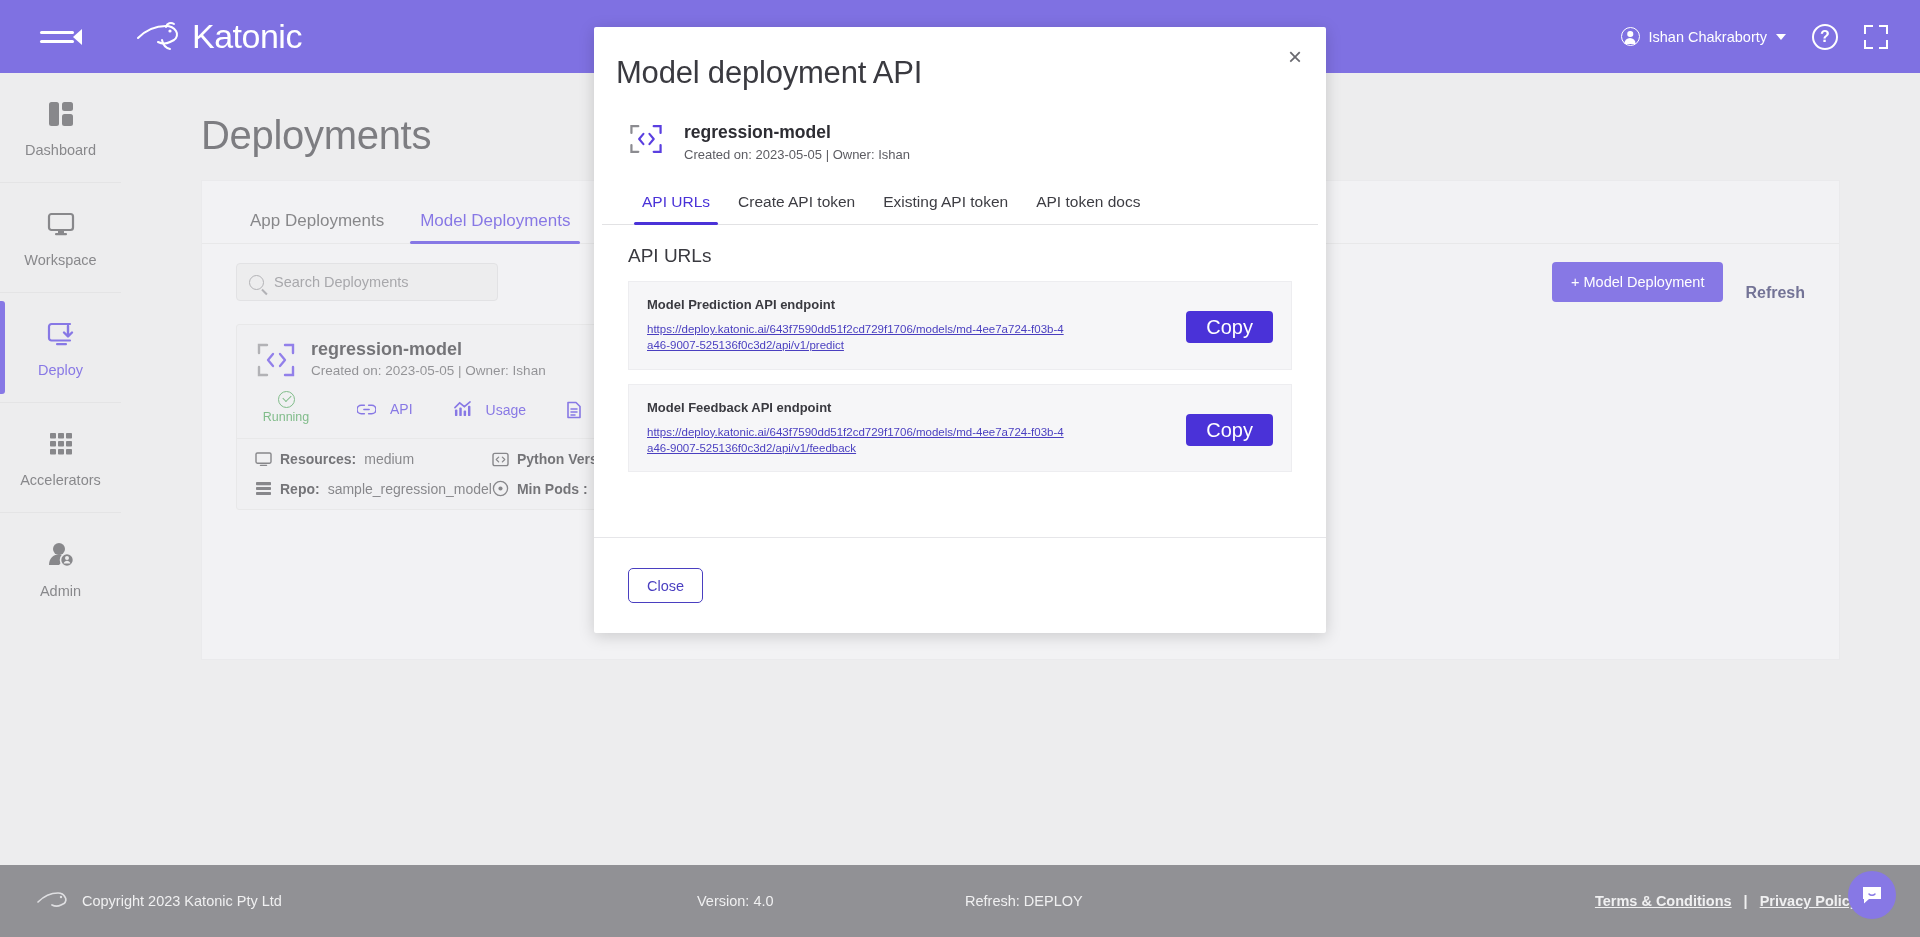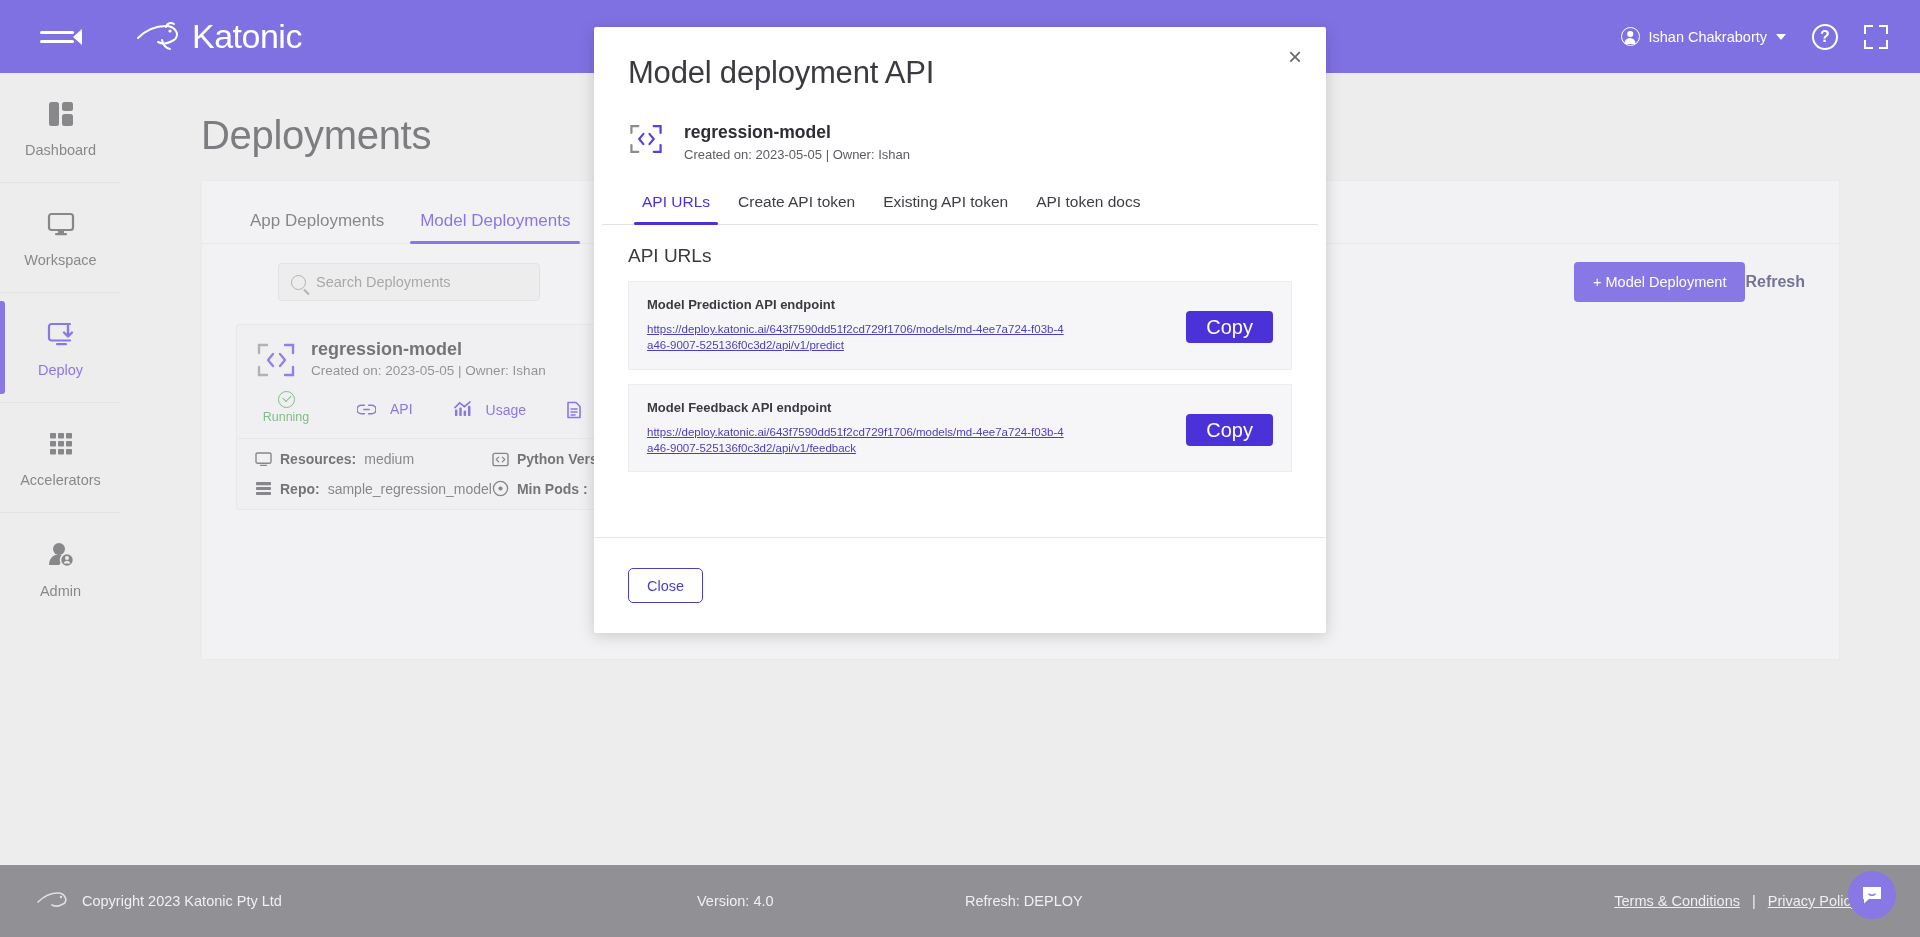--- a/index.html
+++ b/index.html
@@ -106,30 +106,30 @@
   .tab.active { color: #4a32d8; }
   .tab.active::after {
     content: ""; position: absolute; left: 8px; right: 8px; bottom: -1px;
     height: 3px; background: #4a32d8; border-radius: 2px;
   }
   .toolbar {
     display: flex; align-items: center; padding: 18px 34px 0 34px;
   }
   .search-box {
     width: 262px; height: 38px; background: #e4e4e6; border: 1px solid #d3d3d6;
-    border-radius: 4px; display: flex; align-items: center; gap: 10px; padding: 0 12px; margin-left: 42px;
+    border-radius: 4px; display: flex; align-items: center; gap: 10px; padding: 0 12px;
   }
   .search-box input {
     border: none; outline: none; background: transparent; font-size: 14.5px;
     color: #5a5a5f; width: 100%; font-family: "Liberation Sans", sans-serif;
   }
   .search-box input::placeholder { color: #7b7b80; }
   .mag { width: 15px; height: 15px; border: 1.8px solid #8b8b90; border-radius: 50%; position: relative; flex: none; }
   .mag::after { content:""; position:absolute; right:-5px; bottom:-4px; width:7px; height:1.8px; background:#8b8b90; transform: rotate(45deg); }
-  .right-actions { margin-left: auto; display: flex; align-items: center; }
+  .right-actions { margin-left: auto; display: flex; align-items: flex-end; gap: 22px; }
   .btn-primary {
     background: #4a32d8; color: #fff; border: none; border-radius: 4px;
     height: 40px; padding: 0 19px; font-size: 14.5px; cursor: pointer;
     font-family: "Liberation Sans", sans-serif;
   }
   .link-refresh { color: #2b2b60; font-size: 16px; font-weight: 700; cursor: pointer; }
 
   .card {
     margin: 22px 34px 0 34px; width: 412px; background: #e9e9eb;
     border: 1px solid #dcdcde; border-radius: 3px;
@@ -155,37 +155,37 @@
   .meta-item b { color: #2d2d33; font-weight: 700; }
 
   
   .footer {
     position: absolute; bottom: 0; left: 0; width: 1920px; height: 72px;
     background: #58585e; display: flex; align-items: center; color: #e8e8ea; font-size: 14.5px;
   }
   .foot-copy { display: flex; align-items: center; gap: 12px; margin-left: 36px; }
   .foot-mid { position: absolute; left: 697px; }
   .foot-lic { position: absolute; left: 965px; }
-  .foot-right { position: absolute; right: 62px; display: flex; gap: 12px; align-items: center; }
+  .foot-right { position: absolute; right: 62px; display: flex; gap: 12px; align-items: center; font-weight: bold; }
   .foot-right a { color: #e8e8ea; text-decoration: underline; cursor: pointer; }
   .chat-fab {
     position: absolute; right: 24px; bottom: 18px; width: 48px; height: 48px;
     background: #4a32d8; border-radius: 50%; display: flex; align-items: center;
     justify-content: center; cursor: pointer;
   }
 
   
   .overlay {
     position: absolute; inset: 0; background: rgba(255,255,255,0.34);
   }
   .modal {
     position: absolute; top: 27px; left: 594px; width: 732px; height: 606px;
     background: #fff; box-shadow: 0 3px 16px rgba(0,0,0,0.17); border-radius: 2px;
   }
-  .modal-head { position: relative; padding: 28px 34px 0 34px; }
+  .modal-head { position: relative; padding: 28px 34px 0 22px; }
   .modal-title { font-size: 31px; font-weight: 300; color: #3a3a40; letter-spacing: -0.2px; }
   .modal-close {
     position: absolute; top: 18px; right: 24px; font-size: 24px; color: #6a6a70;
     cursor: pointer; line-height: 1; background: none; border: none;
     font-family: "Liberation Sans", sans-serif;
   }
   .modal-model { display: flex; gap: 14px; align-items: center; padding: 30px 34px 0 34px; }
   .mm-name { font-size: 17.5px; font-weight: 700; color: #2d2d33; }
   .mm-sub { font-size: 13px; color: #5c5c62; margin-top: 4px; }
   .modal-tabs {

